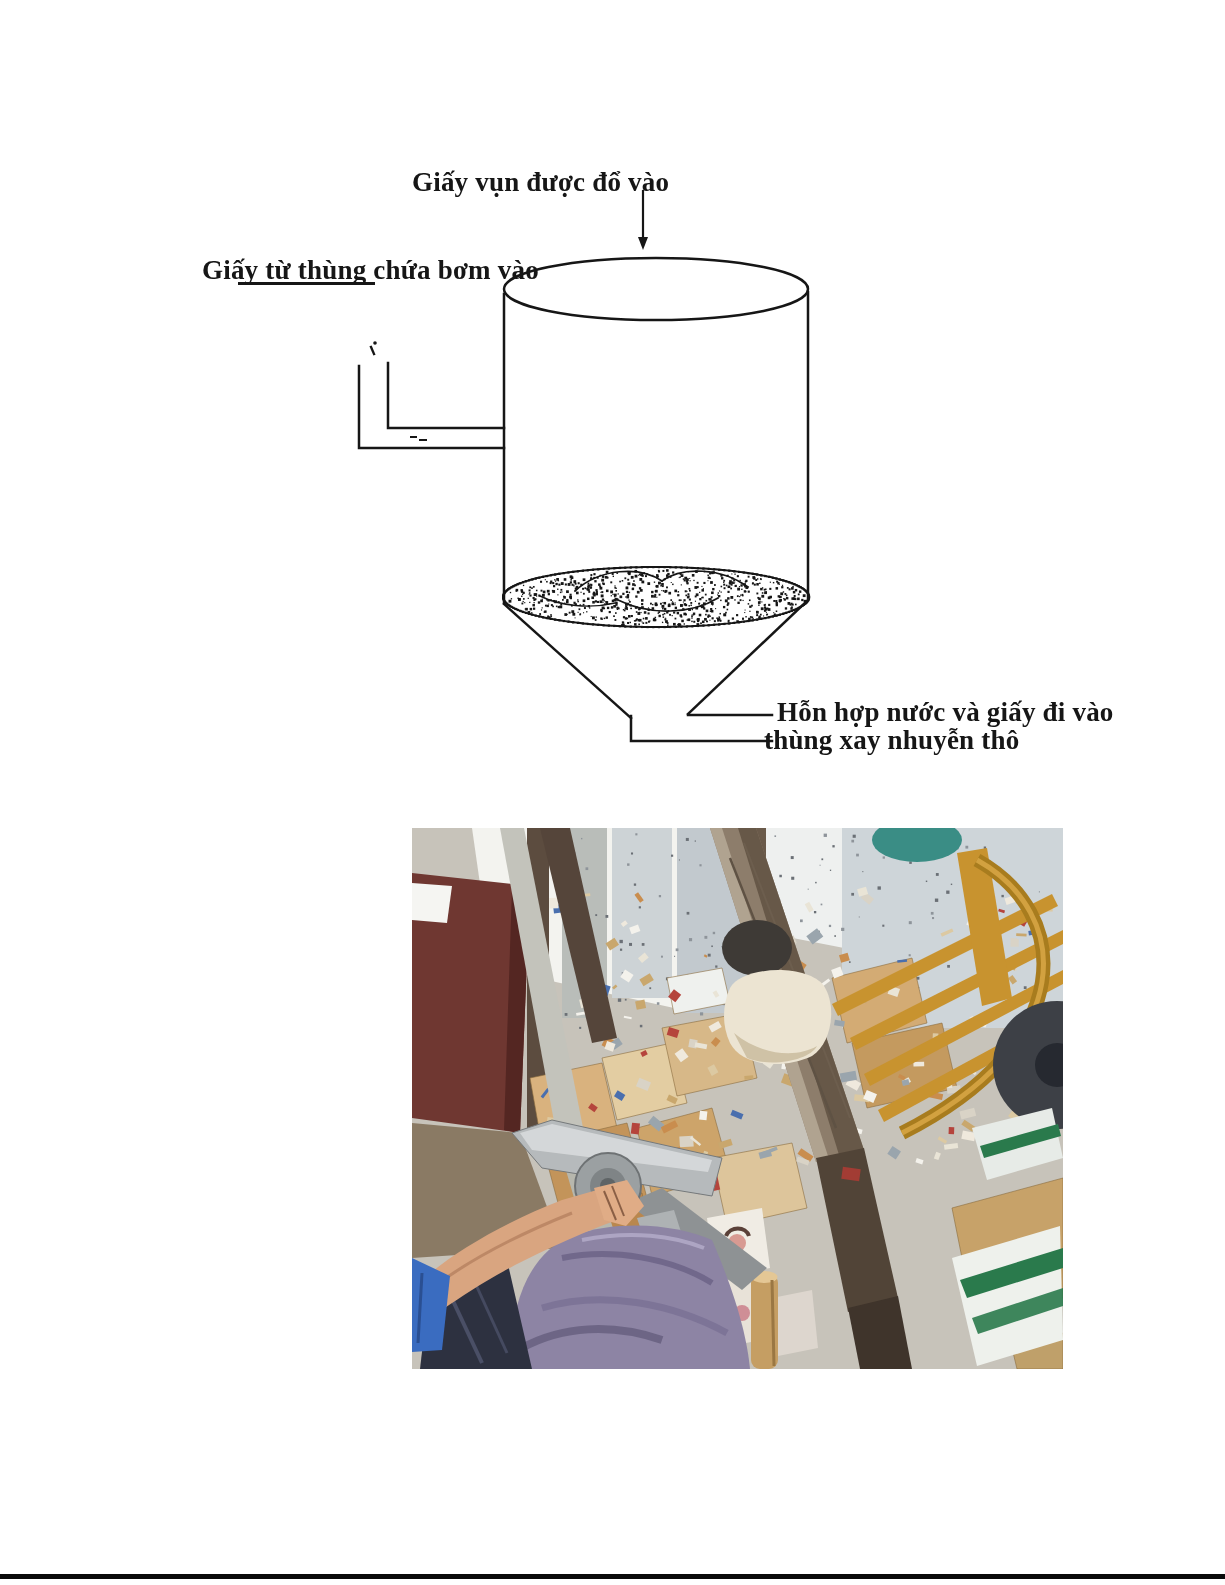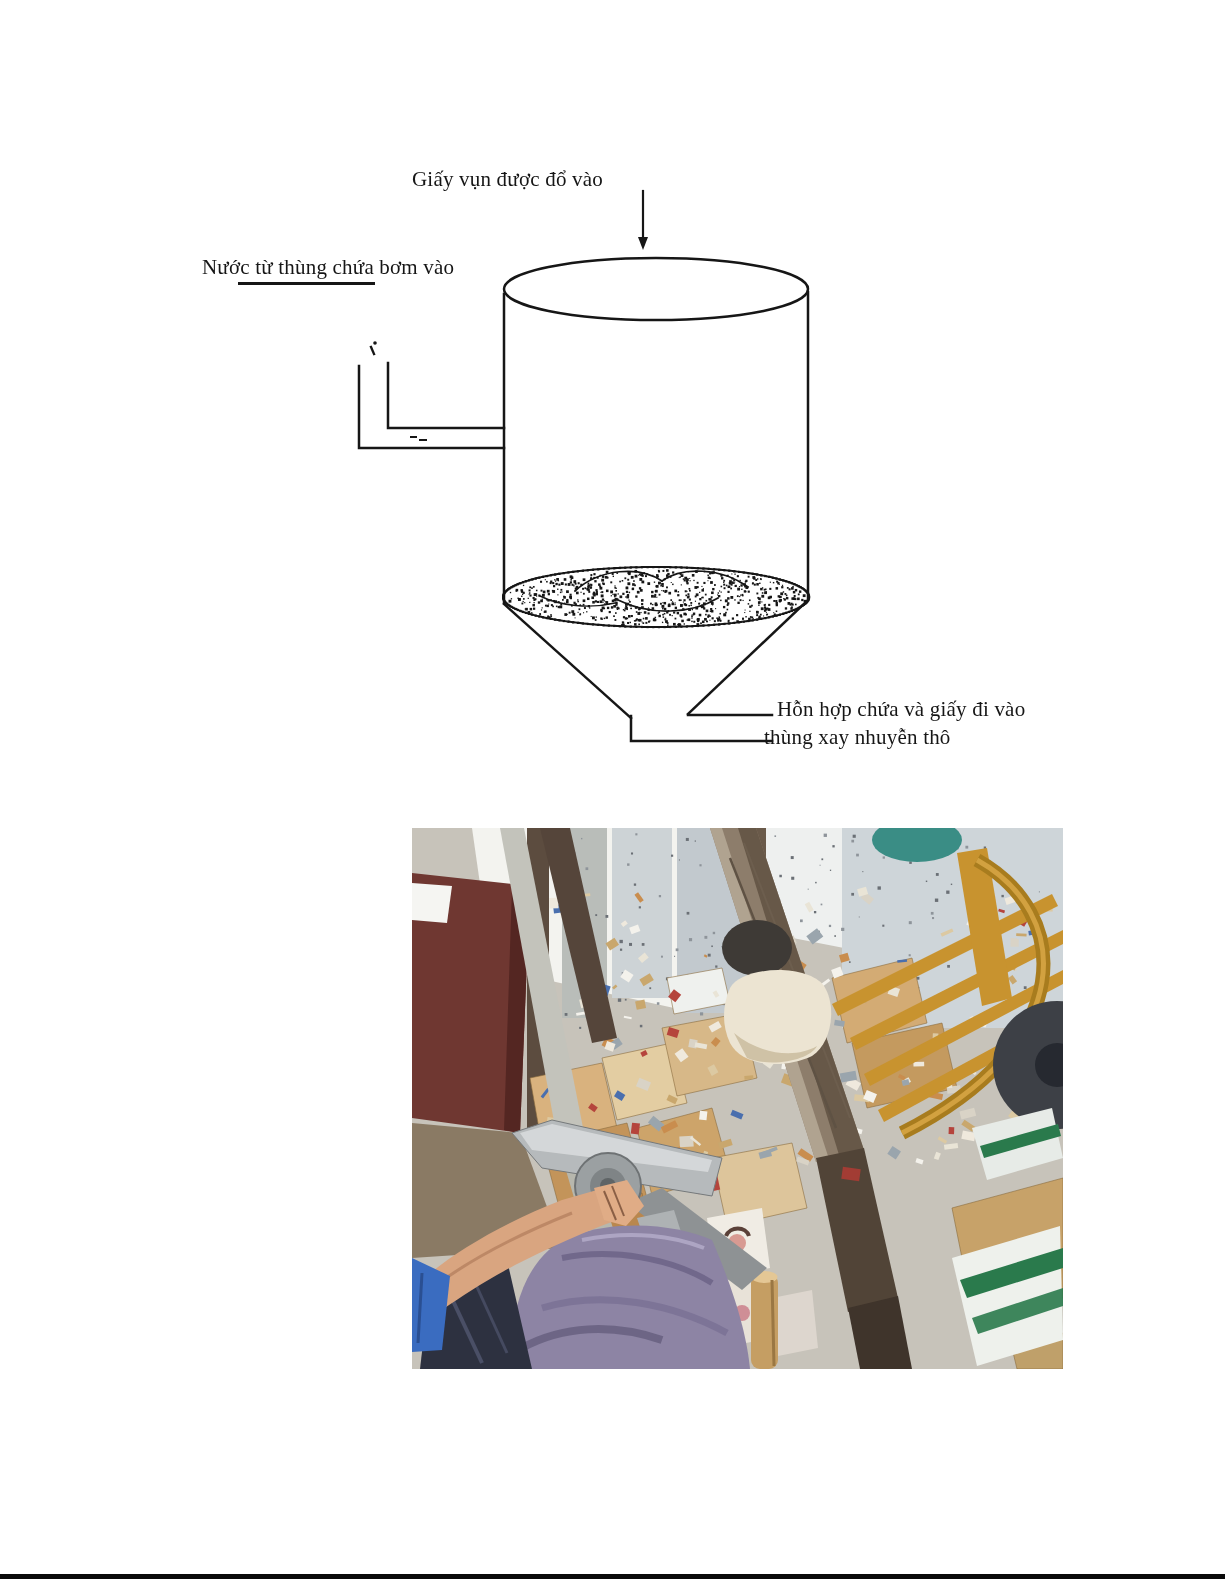--- a/index.html
+++ b/index.html
@@ -1,18 +1,18 @@
 <!DOCTYPE html>
 <html><head>
 <meta charset="utf-8">
 <style>
   html,body{margin:0;padding:0;background:#ffffff;}
   body{width:1225px;height:1585px;position:relative;font-family:"Liberation Serif","DejaVu Serif",serif;}
   .page{position:absolute;left:0;top:0;width:1225px;height:1585px;background:#ffffff;overflow:hidden;}
-  .dlabel{position:absolute;font-weight:400;font-size:21px;line-height:1.25;color:#161616;letter-spacing:.2px;white-space:nowrap;}
+  .dlabel{position:absolute;font-weight:700;font-size:27px;line-height:1.25;color:#161616;letter-spacing:.2px;white-space:nowrap;}
   .underline-bar{position:absolute;background:#161616;}
   .diagram-svg{position:absolute;left:0;top:0;}
   .photo{position:absolute;left:412px;top:828px;width:651px;height:541px;overflow:hidden;}
   .photo svg{display:block;}
   .bottom-rule{position:absolute;left:0;top:1574px;width:1225px;height:5px;background:#0a0a0a;}
 </style>
 </head>
 <body>
 
 <div class="page">
@@ -986,24 +986,24 @@
       </g>
       <g>
         <polyline points="631,716 631,741 772,741"></polyline>
         <path d="M688 715 L772 715"></path>
       </g>
     </g>
   </svg>
 
   <div class="dlabel" style="left:412px;top:166px;">Giấy vụn được đổ vào</div>
 
-  <div class="dlabel" style="left:202px;top:254px;">Nước từ thùng chứa bơm vào</div>
+  <div class="dlabel" style="left:202px;top:254px;">Giấy từ thùng chứa bơm vào</div>
   <div class="underline-bar" style="left:238px;top:282px;width:137px;height:2.5px;"></div>
 
-  <div class="dlabel" style="left:777px;top:696px;">Hỗn hợp chứa và giấy đi vào</div>
+  <div class="dlabel" style="left:777px;top:696px;">Hỗn hợp nước và giấy đi vào</div>
   <div class="dlabel" style="left:764px;top:724px;">thùng xay nhuyễn thô</div>
 
   <div class="photo">
     <svg width="651" height="541" viewBox="0 0 651 541">
 
       <rect x="0" y="0" width="651" height="541" fill="#c7c3ba"></rect>
       <polygon points="60,0 300,0 262,180 80,140" fill="#f3f3ef"></polygon>
       <polygon points="330,0 470,0 432,120 330,100" fill="#eef0ef"></polygon>
       <rect x="430" y="0" width="221" height="200" fill="#ced5d9"></rect>
 

